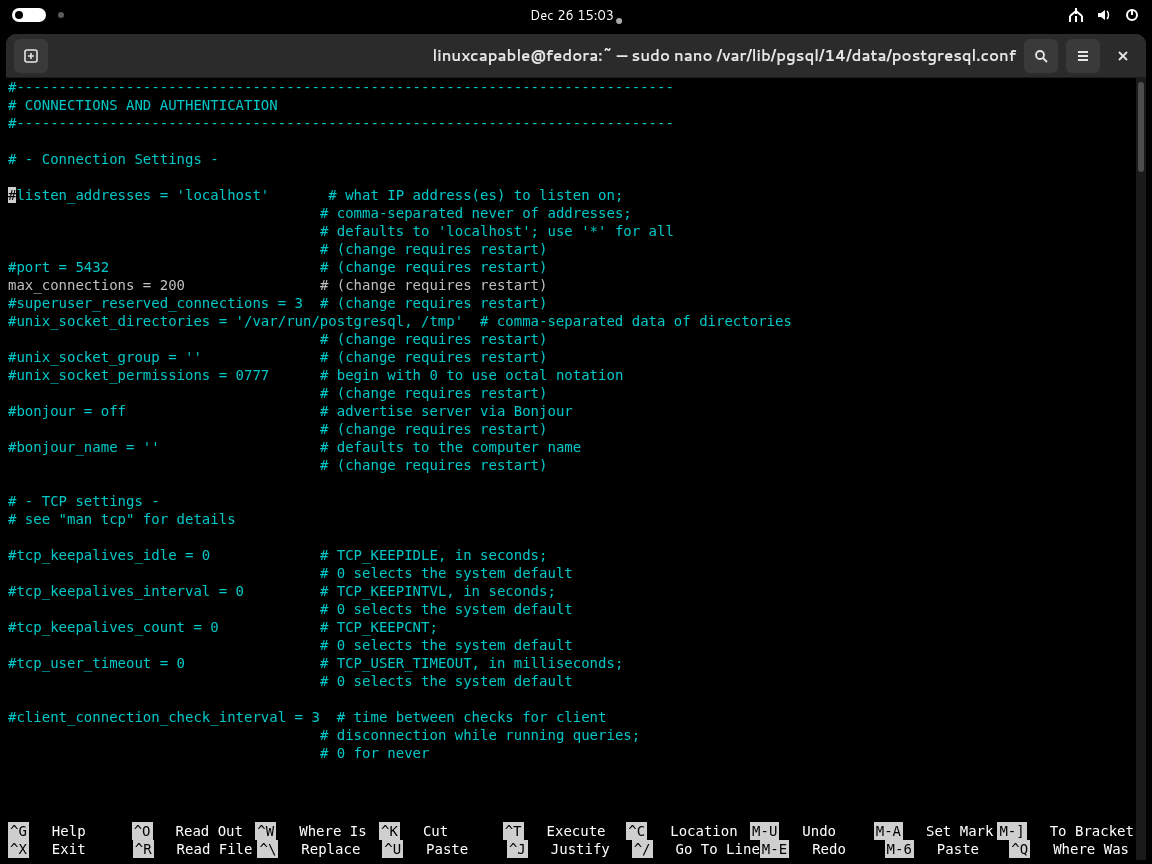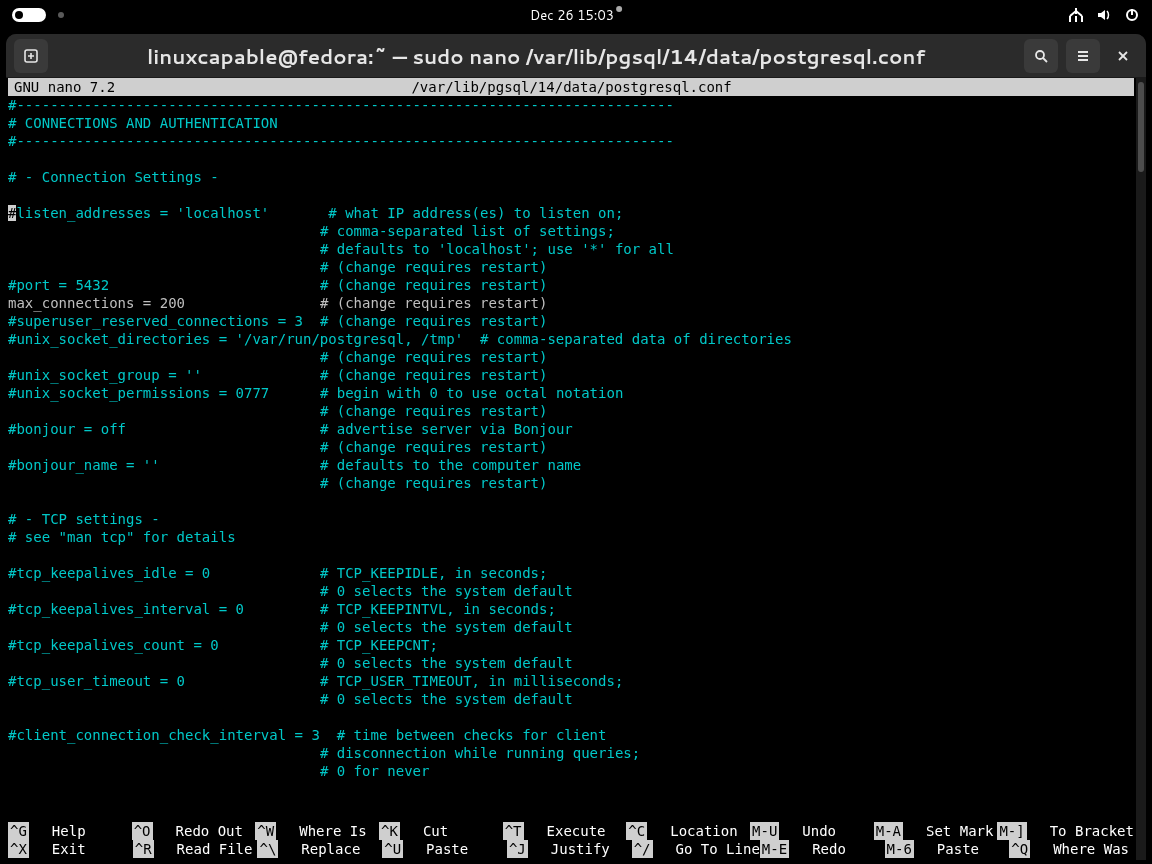--- a/index.html
+++ b/index.html
@@ -18,21 +18,21 @@
     display: flex;
     align-items: center;
     color: #fff;
     font-family: -apple-system, "Segoe UI", Cantarell, sans-serif;
     font-size: 13px;
     font-weight: 500;
     position: relative;
     padding: 0 12px;
   }
   .topbar .left, .topbar .right { display: flex; align-items: center; gap: 12px; }
-  .topbar .center { position: absolute; left: 50%; transform: translateX(-50%); display: flex; align-items: flex-start; }
+  .topbar .center { position: absolute; left: 50%; transform: translateX(-50%); display: flex; align-items: flex-end; }
   .topbar .right { margin-left: auto; }
   .pill {
     width: 34px; height: 14px; border-radius: 7px; background: #fff; position: relative;
   }
   .pill::after { content:""; position:absolute; left:3px; top:3px; width:8px; height:8px; border-radius:50%; background:#000; }
   .dot { width:6px; height:6px; border-radius:50%; background:#fff; }
   .dot-dim { background:#5a5a5a; }
   .clock-dot { width:6px; height:6px; border-radius:50%; background:#aaa; margin-left:2px; }
   .tray-icon svg { display:block; }
   .window {
@@ -56,24 +56,24 @@
   .tb-btn {
     width: 34px; height: 34px;
     border-radius: 6px;
     background: #3a3a3a;
     display: flex; align-items: center; justify-content: center;
     color: #e6e6e6;
   }
   .tb-btn.plain { background: transparent; width:30px; }
   .title-text {
     flex: 1;
-    text-align: center;
+    text-align: right;
     color: #e6e6e6;
     font-family: -apple-system, "Segoe UI", Cantarell, sans-serif;
-    font-size: 20px;
+    font-size: 15px;
     font-weight: 600;
   }
   .term {
     flex: 1;
     background: #000;
     padding: 0 2px;
     line-height: 18px;
     position: relative;
     margin-right: 10px;
   }
@@ -180,34 +180,29 @@
           <line x1="11" y1="3" x2="3" y2="11"></line>
         </svg>
     </div>
   </div>
 
   <div class="term">
     <div class="scrollbar">
         <div class="thumb"></div>
       </div>
 
-    <div class="nano-header">
-      <span class="hv">GNU nano 7.2</span>
-      <span class="hp">/var/lib/pgsql/14/data/postgresql.conf</span>
-      <span class="hv" style="width:100px"></span>
-    </div>
 
     <pre class="editor" id="editor"><span class="c-teal">#------------------------------------------------------------------------------</span>
 <span class="c-teal"># CONNECTIONS AND AUTHENTICATION</span>
 <span class="c-teal">#------------------------------------------------------------------------------</span>
 
 <span class="c-teal"># - Connection Settings -</span>
 
 <span class="c-teal cursor">#</span><span class="c-teal">listen_addresses = 'localhost'       </span><span class="c-teal"># what IP address(es) to listen on;</span>
-<span>                                     </span><span class="c-teal"># comma-separated list of settings;</span>
+<span>                                     </span><span class="c-teal"># comma-separated never of addresses;</span>
 <span>                                     </span><span class="c-teal"># defaults to 'localhost'; use '*' for all</span>
 <span>                                     </span><span class="c-teal"># (change requires restart)</span>
 <span class="c-teal">#port = 5432                         </span><span class="c-teal"># (change requires restart)</span>
 <span>max_connections = 200                </span><span># (change requires restart)</span>
 <span class="c-teal">#superuser_reserved_connections = 3  </span><span class="c-teal"># (change requires restart)</span>
 <span class="c-teal">#unix_socket_directories = '/var/run/postgresql, /tmp'  # comma-separated data of directories</span>
 <span>                                     </span><span class="c-teal"># (change requires restart)</span>
 <span class="c-teal">#unix_socket_group = ''              </span><span class="c-teal"># (change requires restart)</span>
 <span class="c-teal">#unix_socket_permissions = 0777      </span><span class="c-teal"># begin with 0 to use octal notation</span>
 <span>                                     </span><span class="c-teal"># (change requires restart)</span>
@@ -229,21 +224,21 @@
 <span>                                     </span><span class="c-teal"># 0 selects the system default</span>
 
 <span class="c-teal">#client_connection_check_interval = 3  </span><span class="c-teal"># time between checks for client</span>
 <span>                                     </span><span class="c-teal"># disconnection while running queries;</span>
 <span>                                     </span><span class="c-teal"># 0 for never</span>
 </pre>
 
     <div class="shortcuts" id="shortcuts">
         <div class="sc-row">
           <div class="sc-cell"><span class="sc-key">^G</span><span class="sc-label">Help</span></div>
-          <div class="sc-cell"><span class="sc-key">^O</span><span class="sc-label">Redo Out</span></div>
+          <div class="sc-cell"><span class="sc-key">^O</span><span class="sc-label">Read Out</span></div>
           <div class="sc-cell"><span class="sc-key">^W</span><span class="sc-label">Where Is</span></div>
           <div class="sc-cell"><span class="sc-key">^K</span><span class="sc-label">Cut</span></div>
           <div class="sc-cell"><span class="sc-key">^T</span><span class="sc-label">Execute</span></div>
           <div class="sc-cell"><span class="sc-key">^C</span><span class="sc-label">Location</span></div>
           <div class="sc-cell"><span class="sc-key">M-U</span><span class="sc-label">Undo</span></div>
           <div class="sc-cell"><span class="sc-key">M-A</span><span class="sc-label">Set Mark</span></div>
           <div class="sc-cell"><span class="sc-key">M-]</span><span class="sc-label">To Bracket</span></div>
         </div>
         <div class="sc-row">
           <div class="sc-cell"><span class="sc-key">^X</span><span class="sc-label">Exit</span></div>

